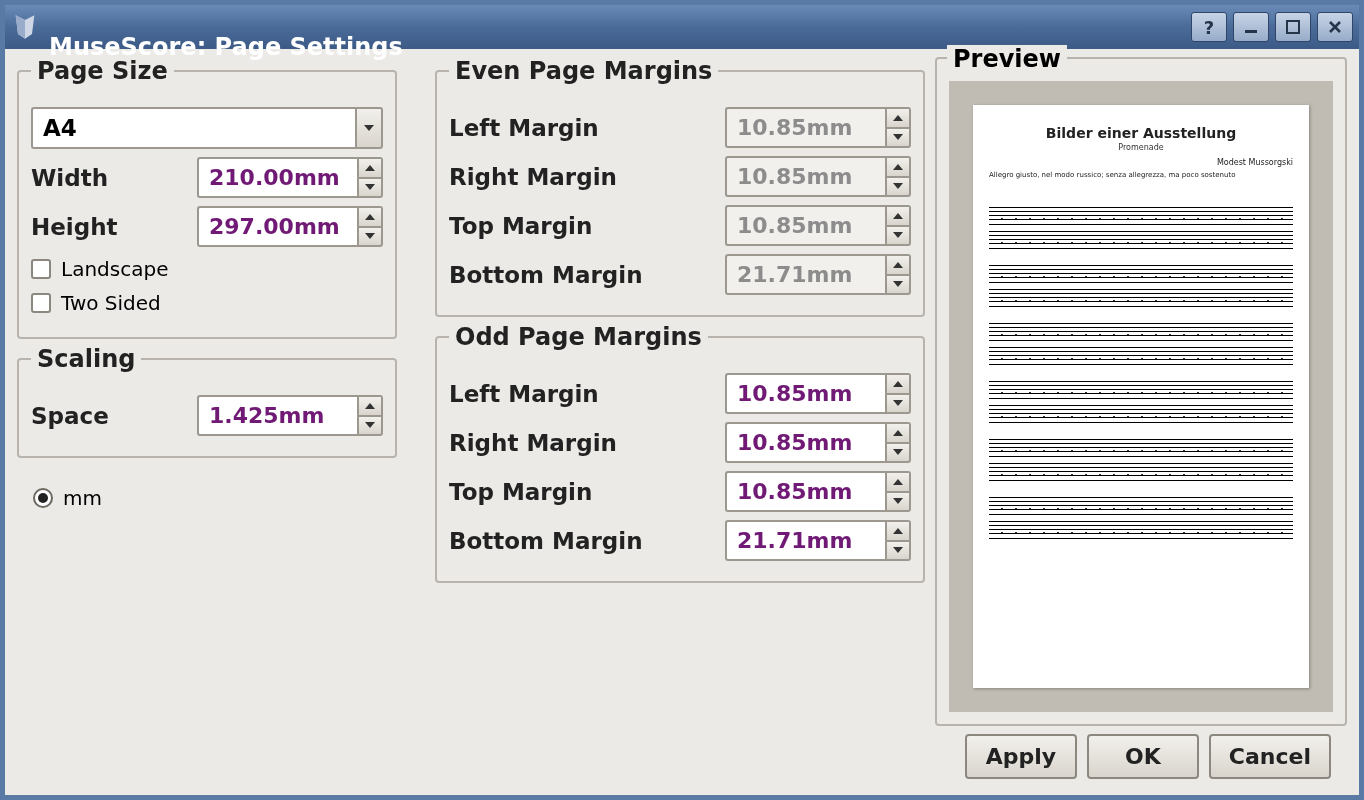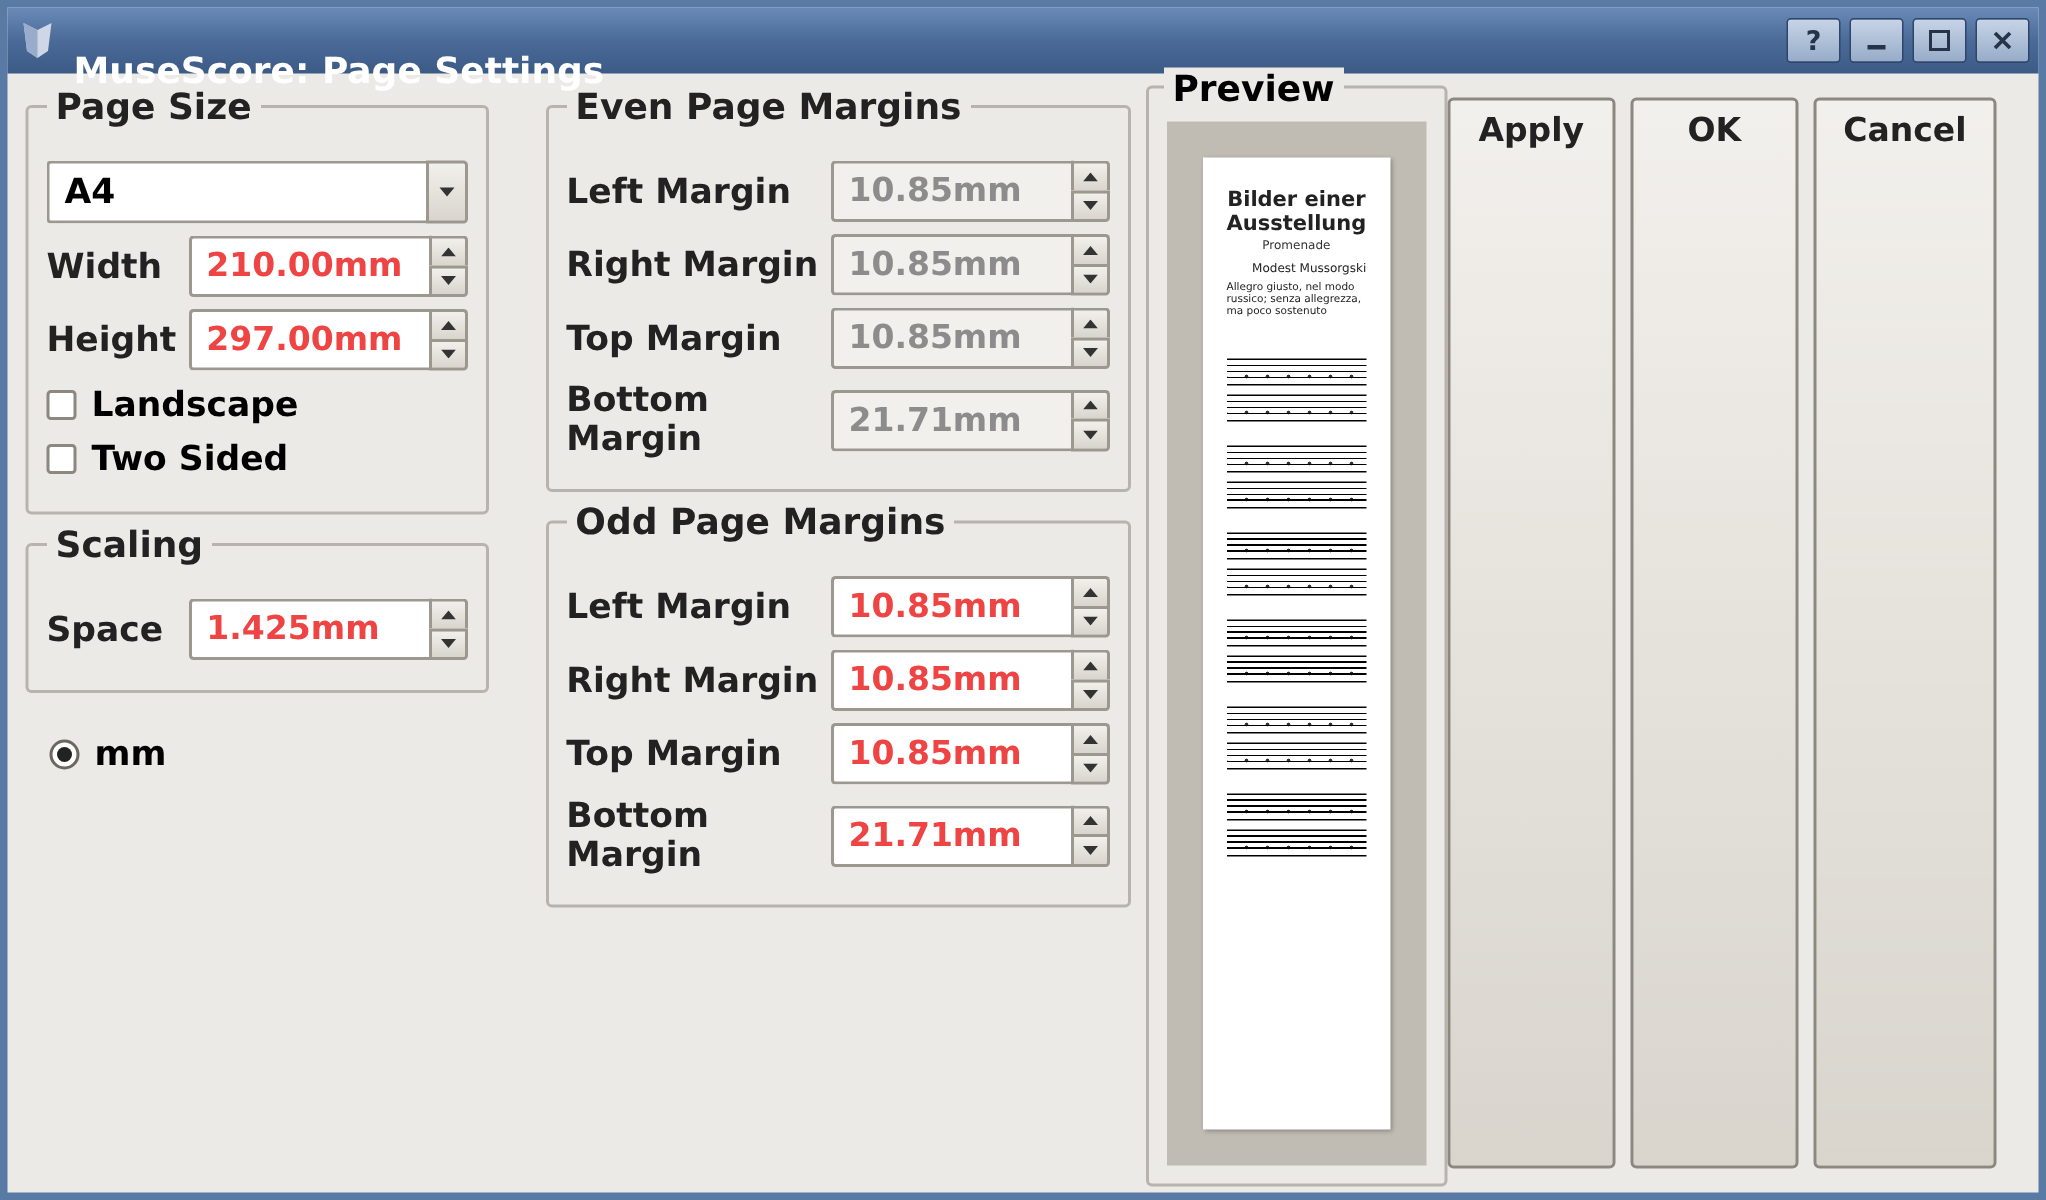--- a/index.html
+++ b/index.html
@@ -45,21 +45,21 @@
     border-radius: 3px;
   }
   .content {
     flex: 1;
     display: flex;
     padding: 8px 12px 4px 12px;
     gap: 10px;
   }
   .col-left { width: 380px; display:flex; flex-direction:column; gap:6px;}
   .col-mid { width: 490px; display:flex; flex-direction:column; gap:6px;margin-left:28px;}
-  .col-right { flex:1; display:flex; flex-direction:row; }
+  .col-right { flex:1; display:flex; flex-direction:column; }
   fieldset {
     border: 2px solid #b8b4ad;
     border-radius: 4px;
     margin: 0;
     padding: 14px 12px 12px 12px;
   }
   legend {
     padding: 0 6px;
     font-weight: bold;
     color: #222;
@@ -101,40 +101,40 @@
   }
   .spin-input {
     font-weight:bold;
     font-size: 22px;
     padding: 6px 10px;
     background:#fff;
     border: 2px solid #9c9890;
     border-right:none;
     width: 160px;
     border-radius: 3px 0 0 3px;
-    color:#ef4444;
+    color:#701a75;
   }
   .spin-input.disabled { color:#8c8c8c; background:#f2f0ec;}
   .spin-btns { display:flex; flex-direction:column; }
   .spin-btn {
     width: 26px; flex:1;
     background: linear-gradient(to bottom,#f2f0ec,#d9d5cd);
     border: 2px solid #9c9890;
     display:flex;align-items:center;justify-content:center;
   }
   .spin-btn:first-child{ border-bottom:none; border-radius:0 3px 0 0;}
   .spin-btn:last-child{ border-radius:0 0 3px 0;}
   .spin-btn svg{width:10px;height:6px;}
   .check-row {
     display:flex; align-items:center; gap:10px; margin:10px 0;
   }
   .check {
     width:20px;height:20px;border:2px solid #8c8880;background:#fff;border-radius:3px;
   }
-  .check-label{font-weight:bold;font-size:23px;}
+  .check-label{font-weight:normal;font-size:20px;}
   .radio {
     width:20px;height:20px;border:2px solid #6c6860;border-radius:50%;background:#fff;
     display:flex;align-items:center;justify-content:center;
   }
   .radio.checked::after{content:"";width:10px;height:10px;background:#222;border-radius:50%;}
   .unit-radios { padding: 6px 4px 6px 16px;}
   .unit-radios .check-row{margin:16px 0;}
 
   .preview-box {
     flex:1;

